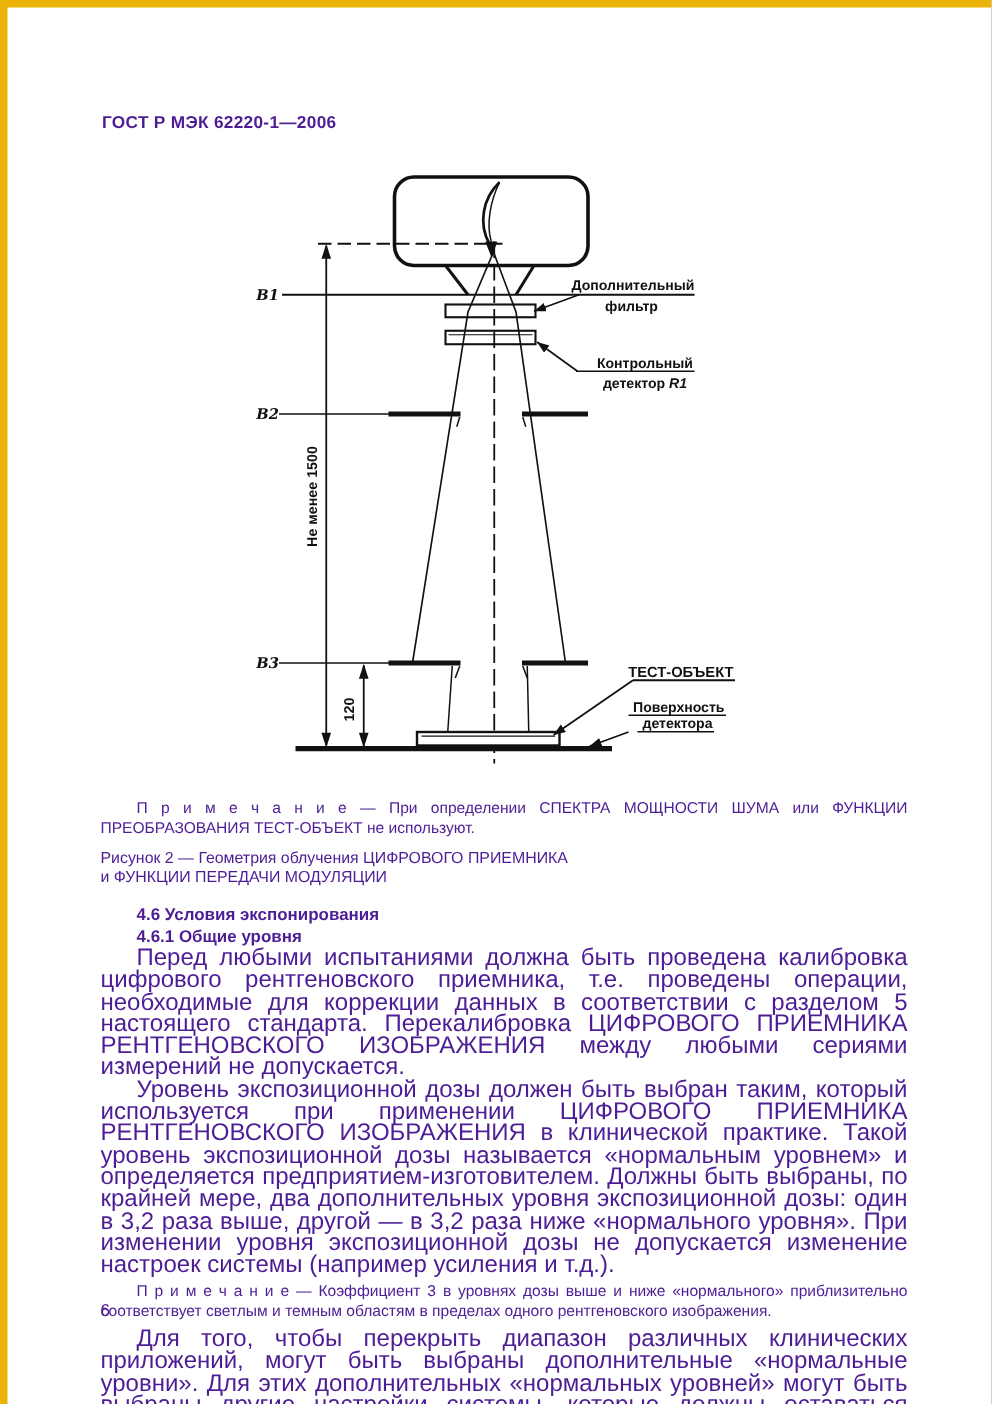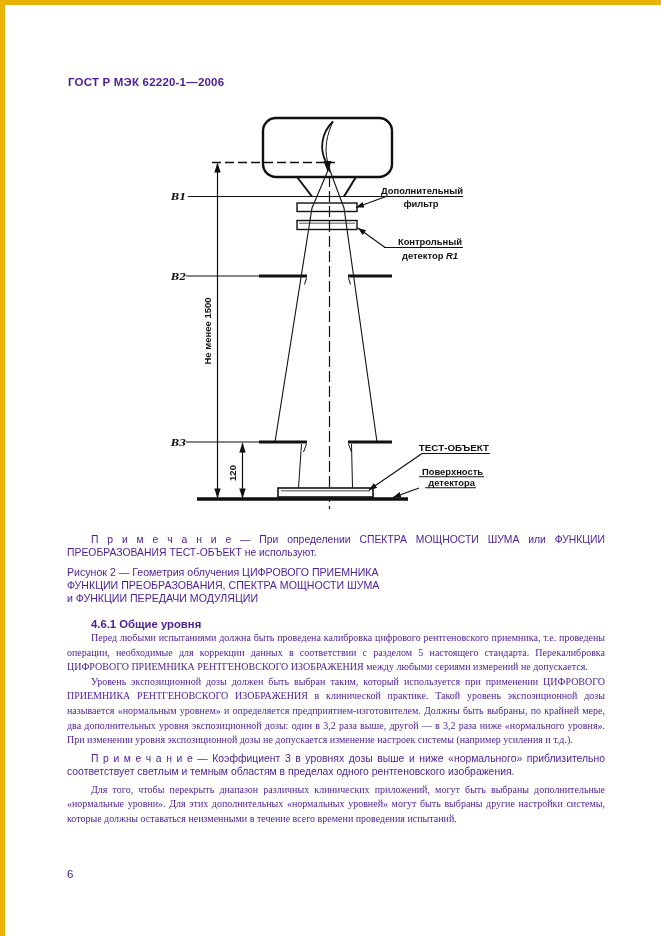--- a/index.html
+++ b/index.html
@@ -28,21 +28,21 @@
     font-size:10.4px;line-height:13px;text-align:justify;text-indent:24px;
     margin:4px 0 5px 0;
   }
   .caption{
     text-align:left;font-size:10.6px;line-height:13.2px;margin:0 0 11px 0;
   }
   .h-bold{
     font-size:11.3px;line-height:14.5px;font-weight:bold;text-indent:24px;margin:0;
   }
   .para{
-    font-size:10px;line-height:14.6px;text-align:justify;text-indent:24px;margin:0;font-family:Liberation Serif, serif;
+    font-size:16px;line-height:14.6px;text-align:justify;text-indent:24px;margin:0;
   }
   .pagenum{
     position:absolute;left:62px;top:863px;font-size:11.5px;
   }
   svg text{fill:#111;}
   .dlabel{font-family:"Liberation Sans",sans-serif;font-size:9.4px;font-weight:bold;}
   .dlabel-big{font-family:"Liberation Sans",sans-serif;font-size:9.8px;font-weight:bold;}
   .blabel{font-family:"DejaVu Serif",serif;font-size:9.8px;font-style:italic;font-weight:bold;}
   .dimlabel{font-family:"Liberation Sans",sans-serif;font-size:9.5px;font-weight:bold;}
 </style>
@@ -133,23 +133,23 @@
     <line x1="414" y1="371.8" x2="479" y2="371.8" stroke="#111" stroke-width="1.1"></line>
     <text class="dlabel" x="470" y="380.5" text-anchor="end">детектора</text>
     <line x1="420" y1="382.8" x2="471" y2="382.8" stroke="#111" stroke-width="1.1"></line>
     <line x1="414" y1="383" x2="388" y2="392.5" stroke="#111" stroke-width="1.2" marker-end="url(#arw)"></line>
   </svg>
 
   <div class="textcol">
     <p class="note">П р и м е ч а н и е — При определении СПЕКТРА МОЩНОСТИ ШУМА или ФУНКЦИИ ПРЕОБРАЗОВАНИЯ ТЕСТ-ОБЪЕКТ не используют.</p>
     <div class="caption">
       <div>Рисунок 2 — Геометрия облучения ЦИФРОВОГО ПРИЕМНИКА</div>
-      <div>ФУНКЦИИ ПРЕОБРАЗОВАНИЯ, СПЕКТРА МОЩНОСТИ ШУМА</div>
       <div>и ФУНКЦИИ ПЕРЕДАЧИ МОДУЛЯЦИИ</div>
     </div>
+    <p class="h-bold">4.6 Условия экспонирования</p>
     <p class="h-bold">4.6.1 Общие уровня</p>
     <p class="para">Перед любыми испытаниями должна быть проведена калибровка цифрового рентгеновского приемника, т.е. проведены операции, необходимые для коррекции данных в соответствии с разделом 5 настоящего стандарта. Перекалибровка ЦИФРОВОГО ПРИЕМНИКА РЕНТГЕНОВСКОГО ИЗОБРАЖЕНИЯ между любыми сериями измерений не допускается.</p>
     <p class="para">Уровень экспозиционной дозы должен быть выбран таким, который используется при применении ЦИФРОВОГО ПРИЕМНИКА РЕНТГЕНОВСКОГО ИЗОБРАЖЕНИЯ в клинической практике. Такой уровень экспозиционной дозы называется «нормальным уровнем» и определяется предприятием-изготовителем. Должны быть выбраны, по крайней мере, два дополнительных уровня экспозиционной дозы: один в 3,2 раза выше, другой — в 3,2 раза ниже «нормального уровня». При изменении уровня экспозиционной дозы не допускается изменение настроек системы (например усиления и т.д.).</p>
     <p class="note2">П р и м е ч а н и е — Коэффициент 3 в уровнях дозы выше и ниже «нормального» приблизительно соответствует светлым и темным областям в пределах одного рентгеновского изображения.</p>
     <p class="para">Для того, чтобы перекрыть диапазон различных клинических приложений, могут быть выбраны дополнительные «нормальные уровни». Для этих дополнительных «нормальных уровней» могут быть выбраны другие настройки системы, которые должны оставаться неизменными в течение всего времени проведения испытаний.</p>
   </div>
 
   <div class="pagenum">6</div>
 
 </div>

